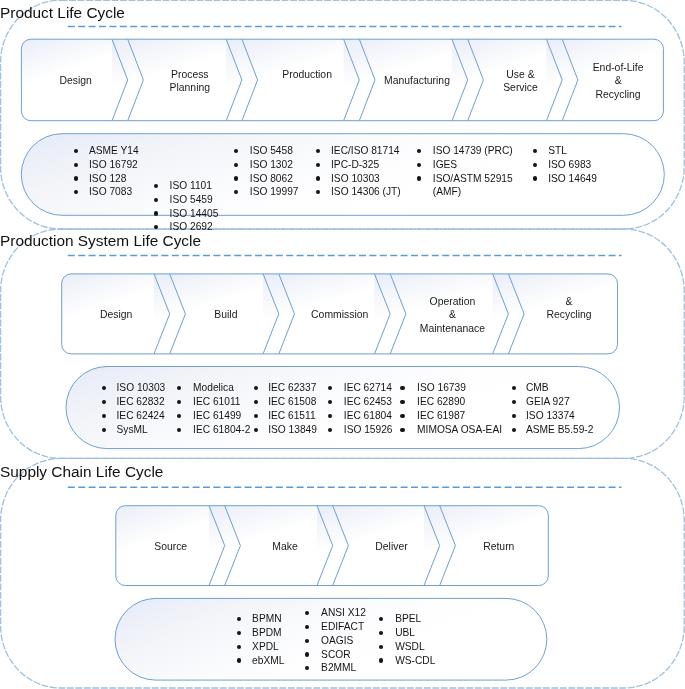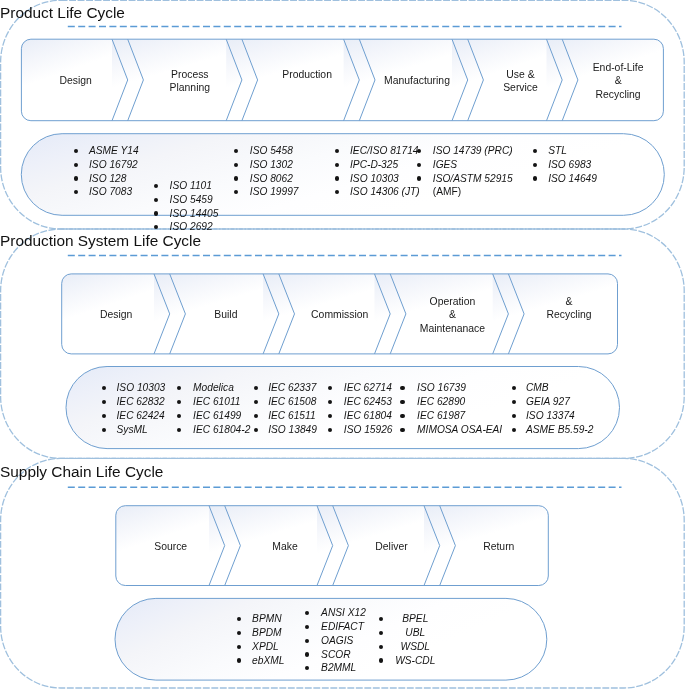--- a/index.html
+++ b/index.html
@@ -3,21 +3,21 @@
 <meta charset="utf-8">
 <title>Life Cycle Standards Diagram</title>
 <style>
   html,body{margin:0;padding:0;background:#ffffff;}
   body{width:685px;height:689px;font-family:"Liberation Sans",sans-serif;overflow:hidden;}
   #stage{position:relative;width:685px;height:689px;}
   svg.layer{position:absolute;left:0;top:0;width:685px;height:689px;}
   .sec-title{position:absolute;text-align:left;color:#111111;font-size:15.4px;white-space:nowrap;}
   .stage-label{position:absolute;text-align:center;color:#1a1a1a;font-size:10.4px;line-height:13.7px;}
   .std-col{position:absolute;}
-  .std-item{position:relative;color:#141414;font-size:10.2px;white-space:nowrap;height:13.85px;line-height:13.85px;font-style:italic;}
+  .std-item{position:relative;color:#141414;font-size:10.2px;white-space:nowrap;height:13.85px;line-height:13.85px;}
   .std-item .bul{position:absolute;top:50%;width:4.2px;height:4.2px;margin-top:-2.1px;border-radius:50%;background:#141414;}
   .std-sub{position:relative;color:#141414;font-size:10.2px;white-space:nowrap;height:13.85px;line-height:13.85px;}
 </style>
 </head>
 <body>
 
 <div id="stage">
   <svg class="layer" viewBox="0 0 685 689" id="shapes">
       <defs>
         <linearGradient id="gbar" x1="0" y1="0" x2="0.16" y2="1">
@@ -209,21 +209,21 @@
         <div class="std-item"><span class="bul" style="left: -15.5px;"></span><span>ISO 5459</span></div>
         <div class="std-item"><span class="bul" style="left: -15.5px;"></span><span>ISO 14405</span></div>
         <div class="std-item"><span class="bul" style="left: -15.5px;"></span><span>ISO 2692</span></div>
       </div>
       <div class="std-col" style="left: 249.8px; top: 143.9px;">
         <div class="std-item"><span class="bul" style="left: -15.5px;"></span><span>ISO 5458</span></div>
         <div class="std-item"><span class="bul" style="left: -15.5px;"></span><span>ISO 1302</span></div>
         <div class="std-item"><span class="bul" style="left: -15.5px;"></span><span>ISO 8062</span></div>
         <div class="std-item"><span class="bul" style="left: -15.5px;"></span><span>ISO 19997</span></div>
       </div>
-      <div class="std-col" style="left: 350px; top: 143.9px;">
+      <div class="std-col" style="left: 331px; top: 143.9px;">
         <div class="std-item"><span class="bul" style="left: -15.5px;"></span><span>IEC/ISO 81714</span></div>
         <div class="std-item"><span class="bul" style="left: -15.5px;"></span><span>IPC-D-325</span></div>
         <div class="std-item"><span class="bul" style="left: -15.5px;"></span><span>ISO 10303</span></div>
         <div class="std-item"><span class="bul" style="left: -15.5px;"></span><span>ISO 14306 (JT)</span></div>
       </div>
       <div class="std-col" style="left: 432.8px; top: 143.9px;">
         <div class="std-item"><span class="bul" style="left: -15.5px;"></span><span>ISO 14739 (PRC)</span></div>
         <div class="std-item"><span class="bul" style="left: -15.5px;"></span><span>IGES</span></div>
         <div class="std-item"><span class="bul" style="left: -15.5px;"></span><span>ISO/ASTM 52915</span></div>
         <div class="std-sub"><span>(AMF)</span></div>
@@ -293,21 +293,21 @@
         <div class="std-item"><span class="bul" style="left: -15.5px;"></span><span>XPDL</span></div>
         <div class="std-item"><span class="bul" style="left: -15.5px;"></span><span>ebXML</span></div>
       </div>
       <div class="std-col" style="left: 321.1px; top: 606px;">
         <div class="std-item"><span class="bul" style="left: -16.2px;"></span><span>ANSI X12</span></div>
         <div class="std-item"><span class="bul" style="left: -16.2px;"></span><span>EDIFACT</span></div>
         <div class="std-item"><span class="bul" style="left: -16.2px;"></span><span>OAGIS</span></div>
         <div class="std-item"><span class="bul" style="left: -16.2px;"></span><span>SCOR</span></div>
         <div class="std-item"><span class="bul" style="left: -16.2px;"></span><span>B2MML</span></div>
       </div>
-      <div class="std-col" style="left: 395.2px; top: 612.1px; text-align: center;">
+      <div class="std-col" style="left: 395.2px; top: 612.1px;">
         <div class="std-item"><span class="bul" style="left: -16.6px;"></span><span>BPEL</span></div>
         <div class="std-item"><span class="bul" style="left: -16.6px;"></span><span>UBL</span></div>
         <div class="std-item"><span class="bul" style="left: -16.6px;"></span><span>WSDL</span></div>
         <div class="std-item"><span class="bul" style="left: -16.6px;"></span><span>WS-CDL</span></div>
       </div>
       <div class="sec-title" style="left: 0px; width: 685px; top: 462.5px;">Supply Chain Life Cycle</div>
     </div>
 </div>
 
 </body></html>

